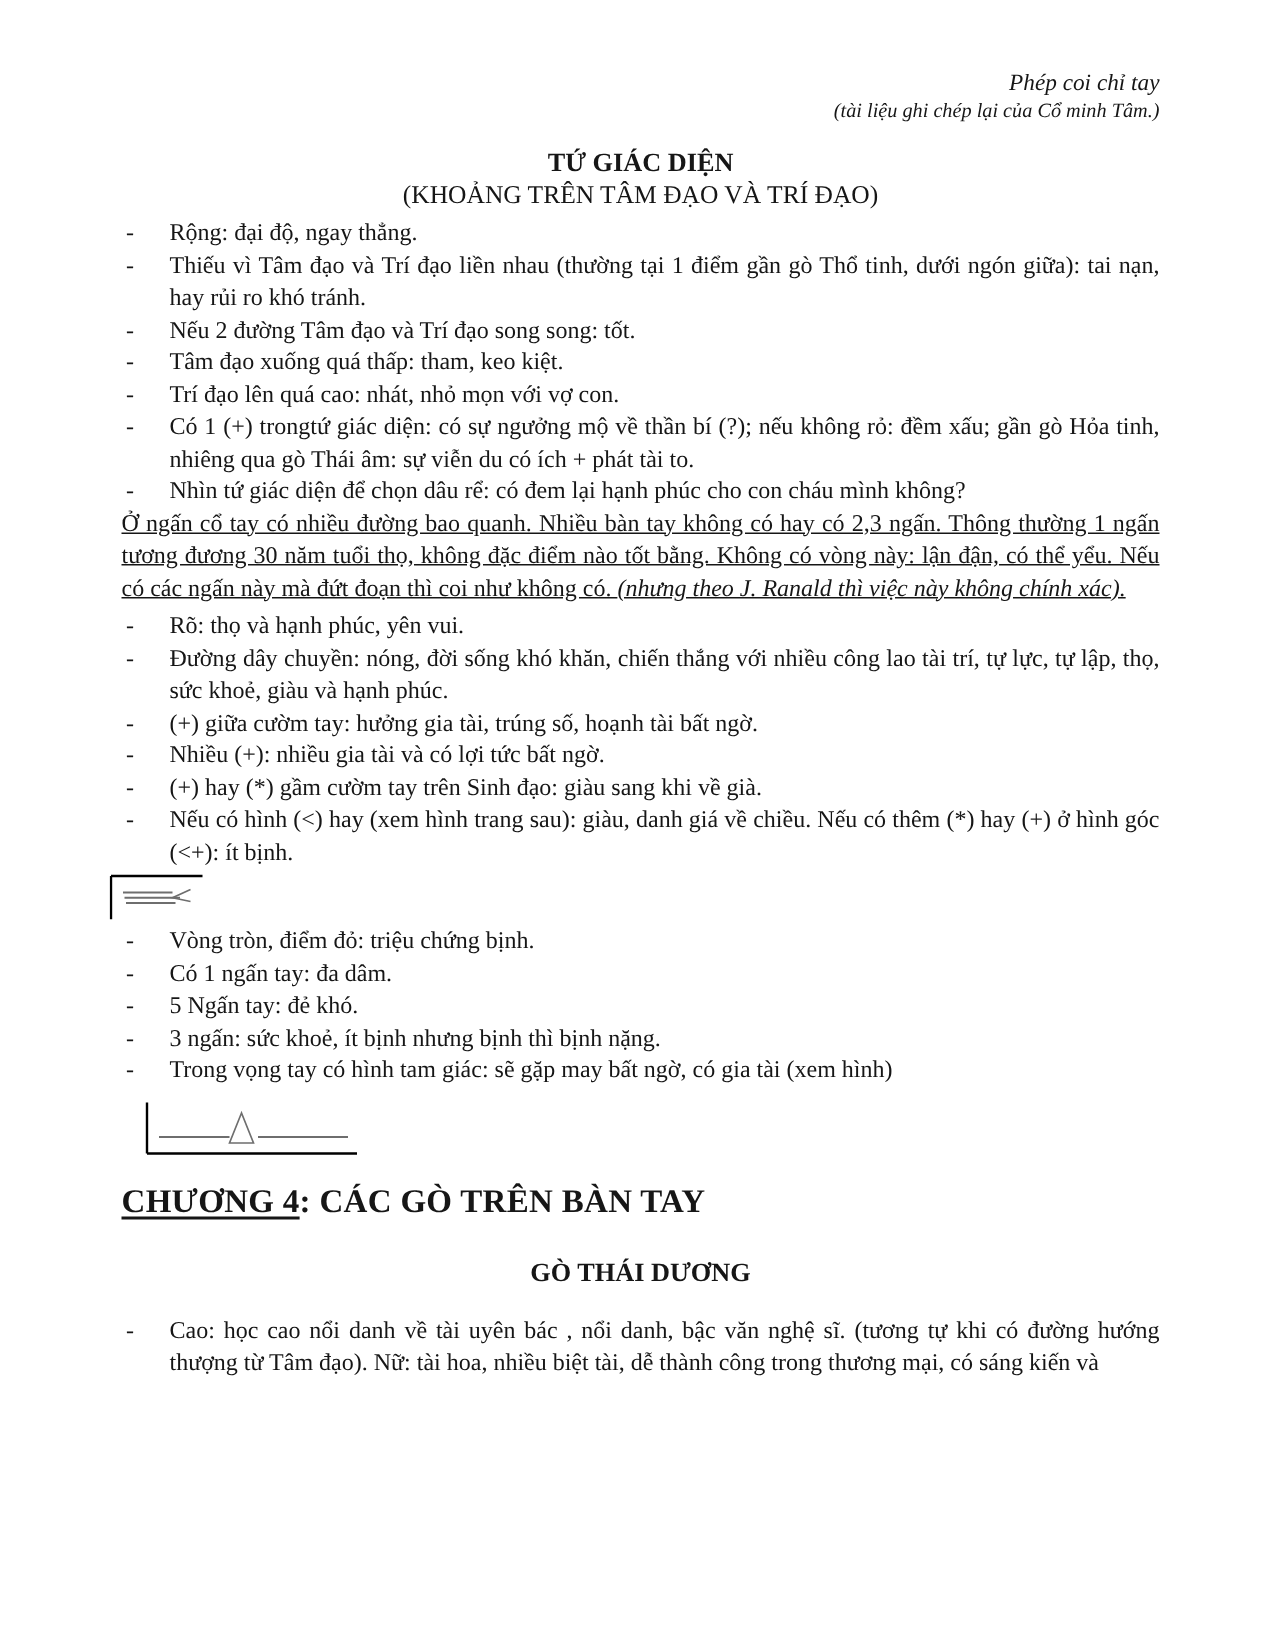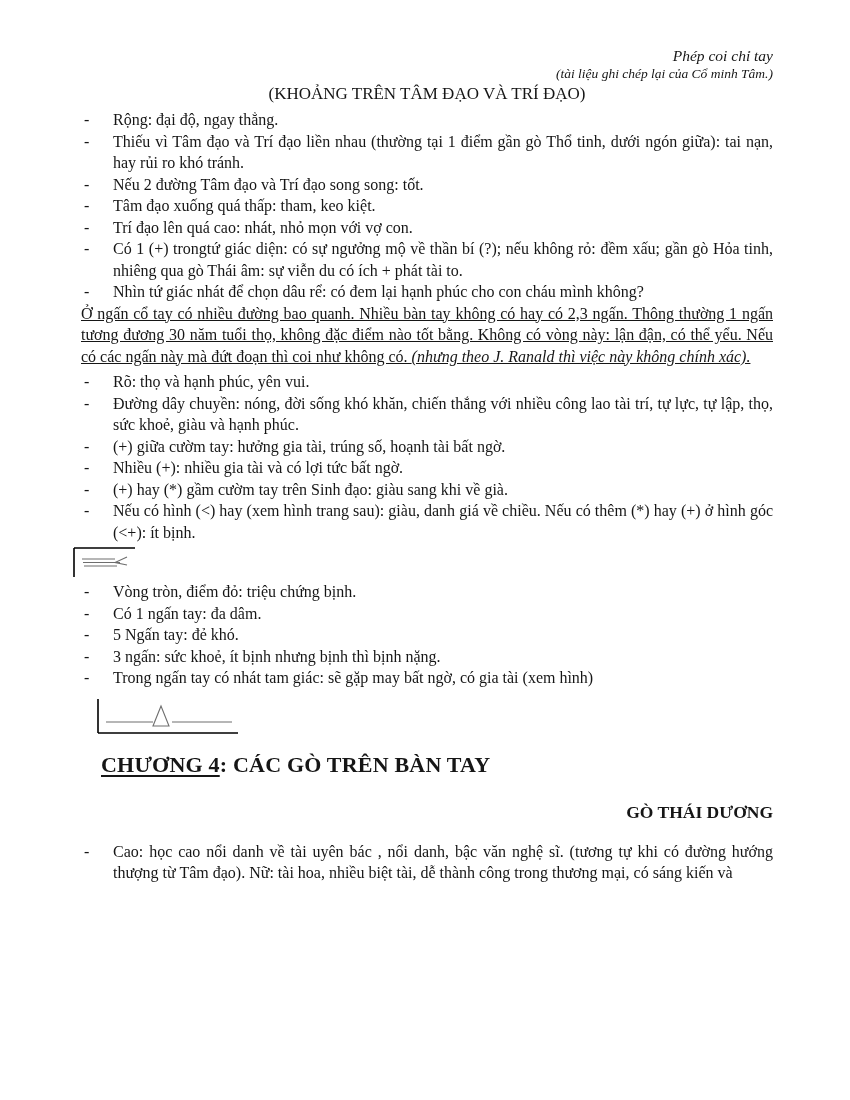--- a/index.html
+++ b/index.html
@@ -23,37 +23,38 @@
   .sec-head2{margin-top:14px;font-size:17px;line-height:22px;}
   .sec-head2 .bold{font-weight:bold;font-size:17.5px;}
   .para{margin:0;text-align:justify;text-decoration:underline;}
   .dashlist{margin-top:4px;}
   .dl-item{display:flex;}
   .dl-dash{flex:0 0 29px;padding-left:3px;}
   .dl-text{flex:1;text-align:justify;}
   .fig1-wrap{margin:2px 0 0 -8px;height:32px;}
   .fig2-wrap{margin:9px 0 0 13px;height:38px;}
   .chapter{margin-top:15px;font-size:22px;font-weight:bold;line-height:28px;letter-spacing:.2px;}
-  .chapter .u{text-decoration:underline;text-decoration-thickness:2px;text-underline-offset:3px;margin-left:20px;}
-  .sec3-title{font-weight:bold;font-size:17.5px;line-height:22px;margin-top:22px;text-align:right;}
+  .chapter .u{text-decoration:underline;text-decoration-thickness:2px;text-underline-offset:3px;}
+  .sec3-title{font-weight:bold;font-size:17.5px;line-height:22px;margin-top:22px;}
   .mt18{margin-top:18px;}
   .footer{position:absolute;top:1035px;right:173px;font-style:italic;font-size:15px;text-align:center;}
   svg{display:block;}
 </style>
 </head>
 <body>
 
 <div class="page">
   <div class="content">
 
     <div class="header">
       <div class="header-line1">Phép coi chỉ tay</div>
       <div class="header-line2">(tài liệu ghi chép lại của Cổ minh Tâm.)</div>
     </div>
 
+    <div class="h-center sec-title">TỨ GIÁC DIỆN</div>
     <div class="h-center sec-subtitle">(KHOẢNG TRÊN TÂM ĐẠO VÀ TRÍ ĐẠO)</div>
 
     <div class="dashlist">
       <div class="dl-item">
         <span class="dl-dash">-</span>
         <span class="dl-text">Rộng: đại độ, ngay thẳng.</span>
       </div>
       <div class="dl-item">
         <span class="dl-dash">-</span>
         <span class="dl-text">Thiếu vì Tâm đạo và Trí đạo liền nhau (thường tại 1 điểm gần gò Thổ tinh, dưới ngón giữa): tai nạn, hay rủi ro khó tránh.</span>
@@ -69,21 +70,21 @@
       <div class="dl-item">
         <span class="dl-dash">-</span>
         <span class="dl-text">Trí đạo lên quá cao: nhát, nhỏ mọn với vợ con.</span>
       </div>
       <div class="dl-item">
         <span class="dl-dash">-</span>
         <span class="dl-text">Có 1 (+) trongtứ giác diện: có sự ngưởng mộ về thần bí (?); nếu không rỏ: đềm xấu; gần gò Hỏa tinh, nhiêng qua gò Thái âm: sự viễn du có ích + phát tài to.</span>
       </div>
       <div class="dl-item">
         <span class="dl-dash">-</span>
-        <span class="dl-text">Nhìn tứ giác nhát để chọn dâu rể: có đem lại hạnh phúc cho con cháu mình không?</span>
+        <span class="dl-text">Nhìn tứ giác diện để chọn dâu rể: có đem lại hạnh phúc cho con cháu mình không?</span>
       </div>
     </div>
 
 
     <p class="para"><span>Ở ngấn cổ tay có nhiều đường bao quanh. Nhiều bàn tay không có hay có 2,3 ngấn. Thông thường 1 ngấn tương đương 30 năm tuổi thọ, không đặc điểm nào tốt bằng. Không có vòng này: lận đận, có thể yểu. Nếu có các ngấn này mà đứt đoạn thì coi như không có. </span><i>(nhưng theo J. Ranald thì việc này không chính xác).</i></p>
 
     <div class="dashlist">
       <div class="dl-item">
         <span class="dl-dash">-</span>
         <span class="dl-text">Rõ: thọ và hạnh phúc, yên vui.</span>
@@ -132,21 +133,21 @@
       <div class="dl-item">
         <span class="dl-dash">-</span>
         <span class="dl-text">5 Ngấn tay: đẻ khó.</span>
       </div>
       <div class="dl-item">
         <span class="dl-dash">-</span>
         <span class="dl-text">3 ngấn: sức khoẻ, ít bịnh nhưng bịnh thì bịnh nặng.</span>
       </div>
       <div class="dl-item">
         <span class="dl-dash">-</span>
-        <span class="dl-text">Trong ngấn tay có nhát tam giác: sẽ gặp may bất ngờ, có gia tài (xem hình)</span>
+        <span class="dl-text">Trong vọng tay có hình tam giác: sẽ gặp may bất ngờ, có gia tài (xem hình)</span>
       </div>
     </div>
 
     <div class="fig2-wrap">
       <svg width="150" height="38" viewBox="0 0 150 38">
         <path d="M4 1 V35 M4 35 H144" stroke="#000" stroke-width="1.6" fill="none"></path>
         <path d="M12 24 H59" stroke="#6e6e6e" stroke-width="1.2" fill="none"></path>
         <path d="M78 24 H138" stroke="#6e6e6e" stroke-width="1.2" fill="none"></path>
         <path d="M67 8 L59 28 L75 28 Z" stroke="#6e6e6e" stroke-width="1.1" fill="none"></path>
       </svg>

